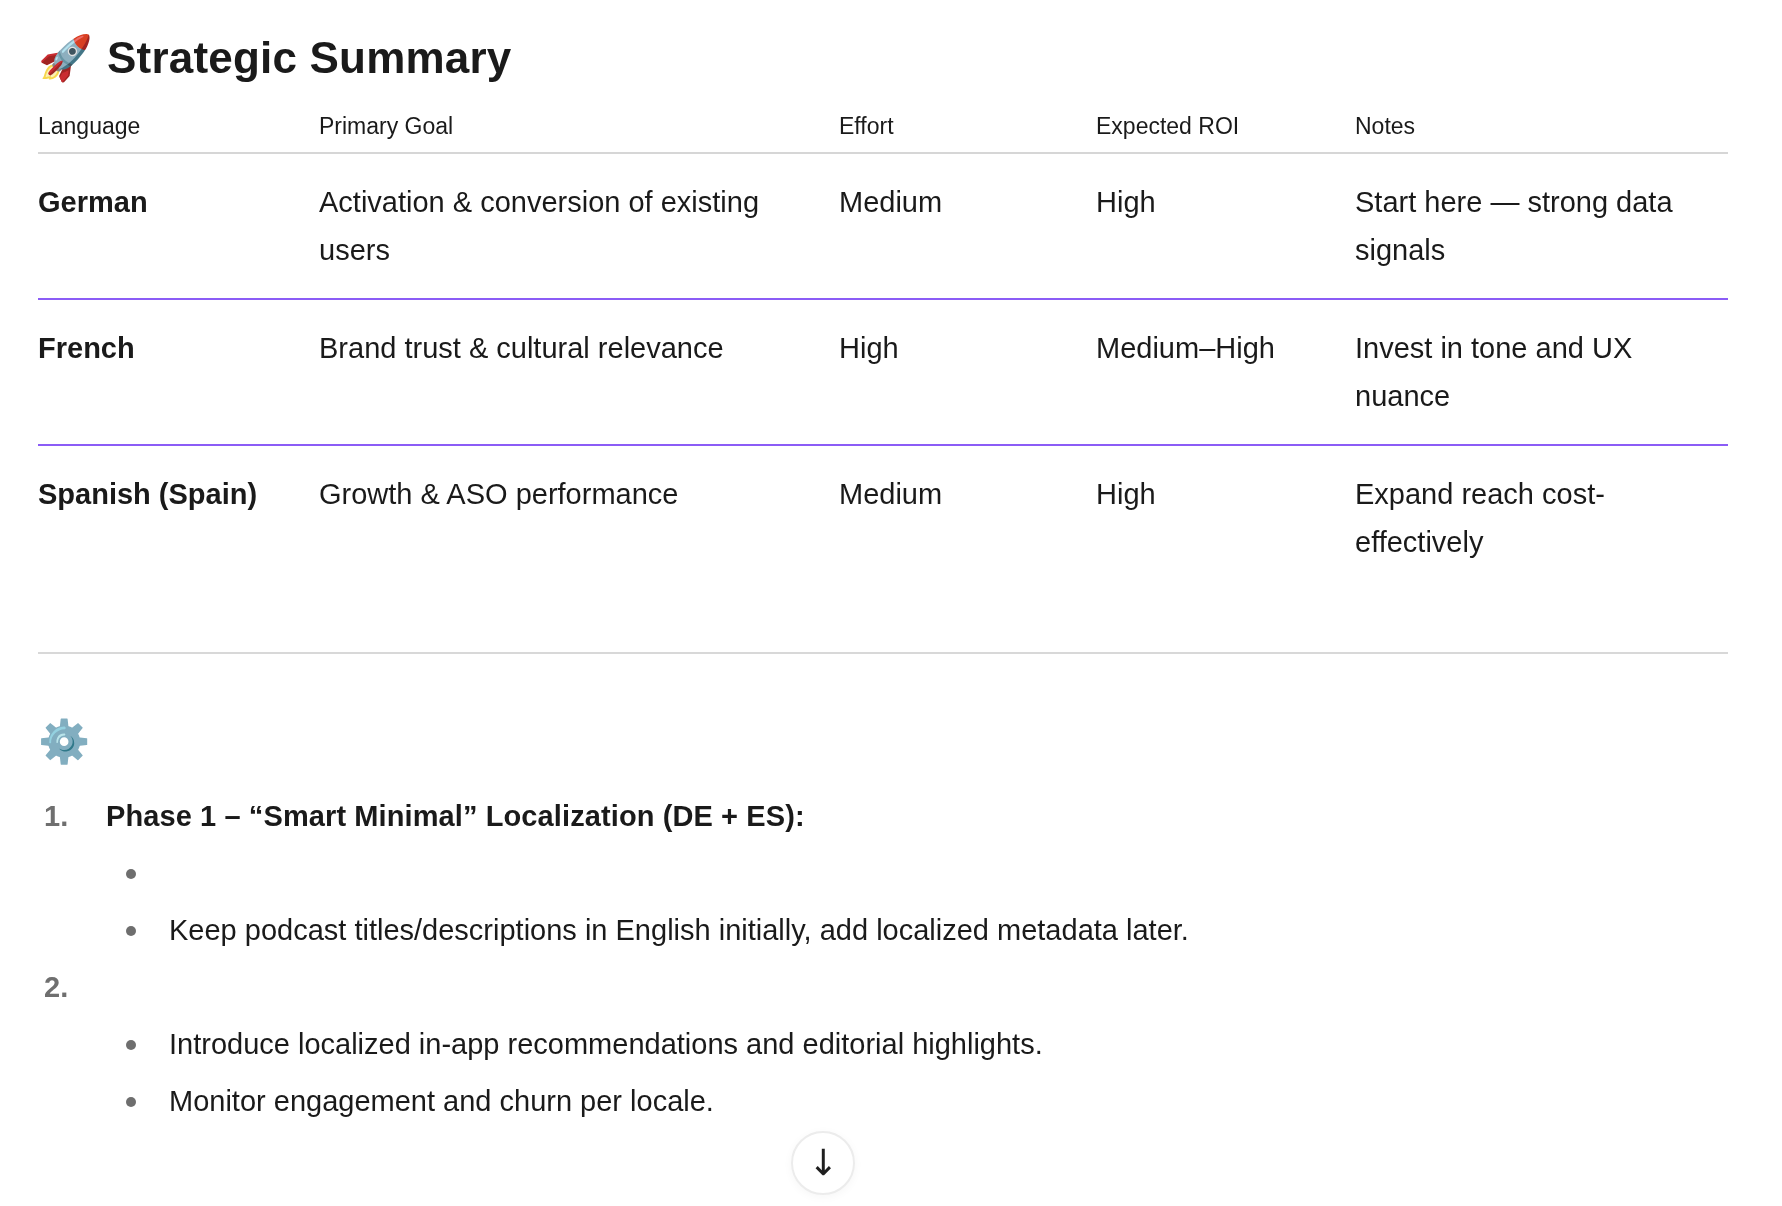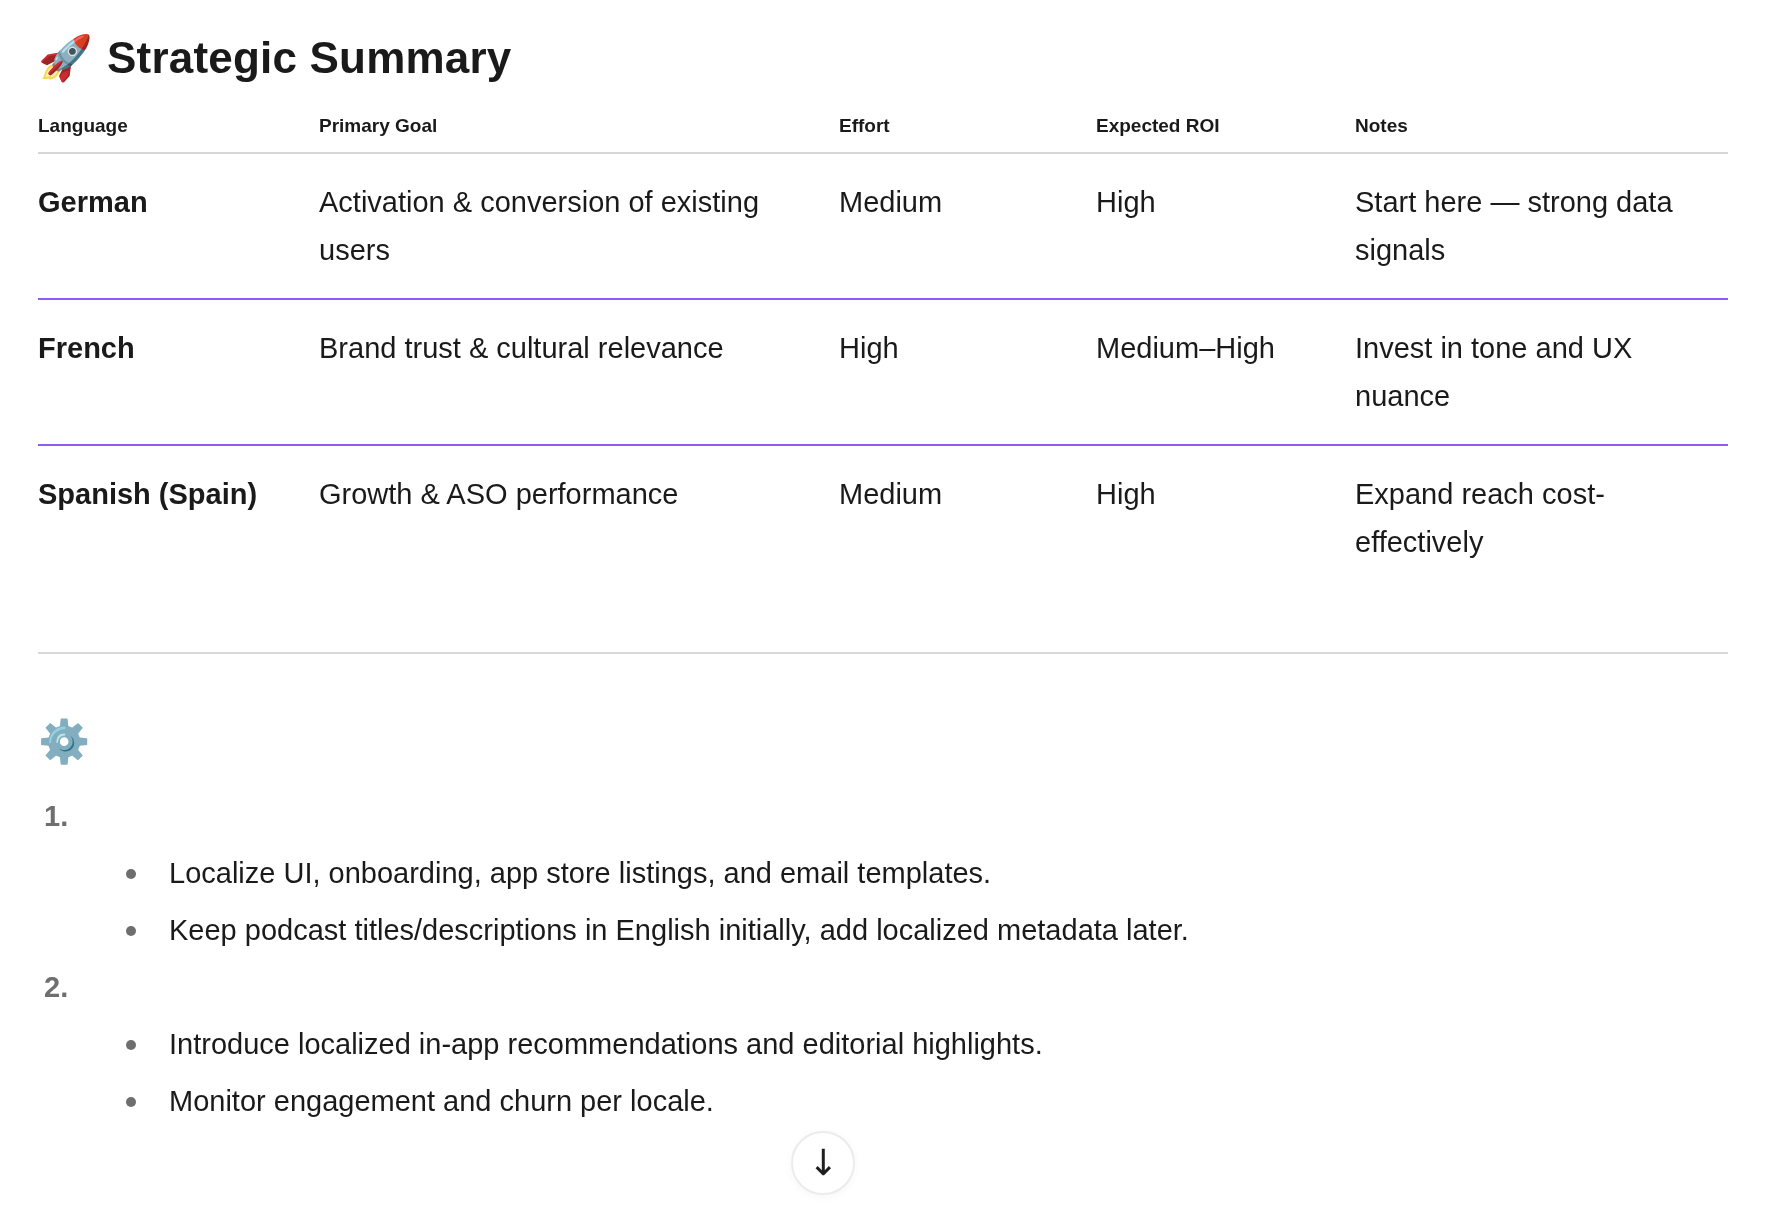--- a/index.html
+++ b/index.html
@@ -39,22 +39,22 @@
   .emoji { font-weight: 400; }
 
   table.strategy {
     margin-top: 14px;
     border-collapse: collapse;
     table-layout: fixed;
     width: 1690px;
   }
   table.strategy th {
     text-align: left;
-    font-weight: 700;
-    font-size: 19px;
+    font-weight: 400;
+    font-size: 23px;
     line-height: 40px;
     padding: 10px 30px 6px 0;
     border-bottom: 2px solid #d6d6d6;
   }
   table.strategy td {
     font-size: 29px;
     line-height: 48px;
     padding: 24px 30px 24px 0;
     vertical-align: top;
     border-bottom: 2px solid #8b5cf6;
@@ -182,24 +182,24 @@
   <hr class="divider">
 
   <h2 class="doc-h">
     <span class="emoji">⚙️</span>
   </h2>
 
   <div class="list">
 
     <div class="num-line">
       <span class="num">1.</span>
-    </div>
-    <div class="bullet-line">
-      <span class="dot"></span>
-      <span>Localize UI, onboarding, app store listings, and email templates.</span>
+      <span class="phase">Phase 1 – “Smart Minimal” Localization (DE + ES):</span>
+    </div>
+    <div class="bullet-line">
+      <span class="dot"></span>
     </div>
     <div class="bullet-line">
       <span class="dot"></span>
       <span>Keep podcast titles/descriptions in English initially, add localized metadata later.</span>
     </div>
 
     <div class="num-line">
       <span class="num">2.</span>
     </div>
     <div class="bullet-line">

